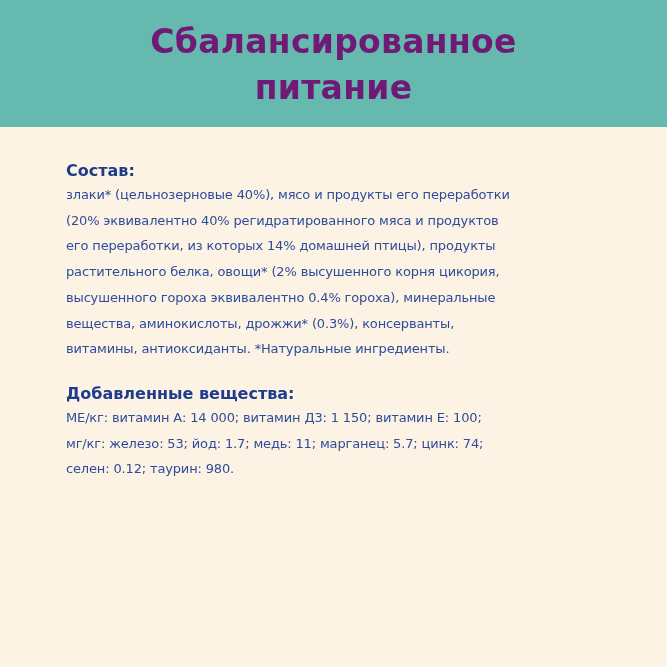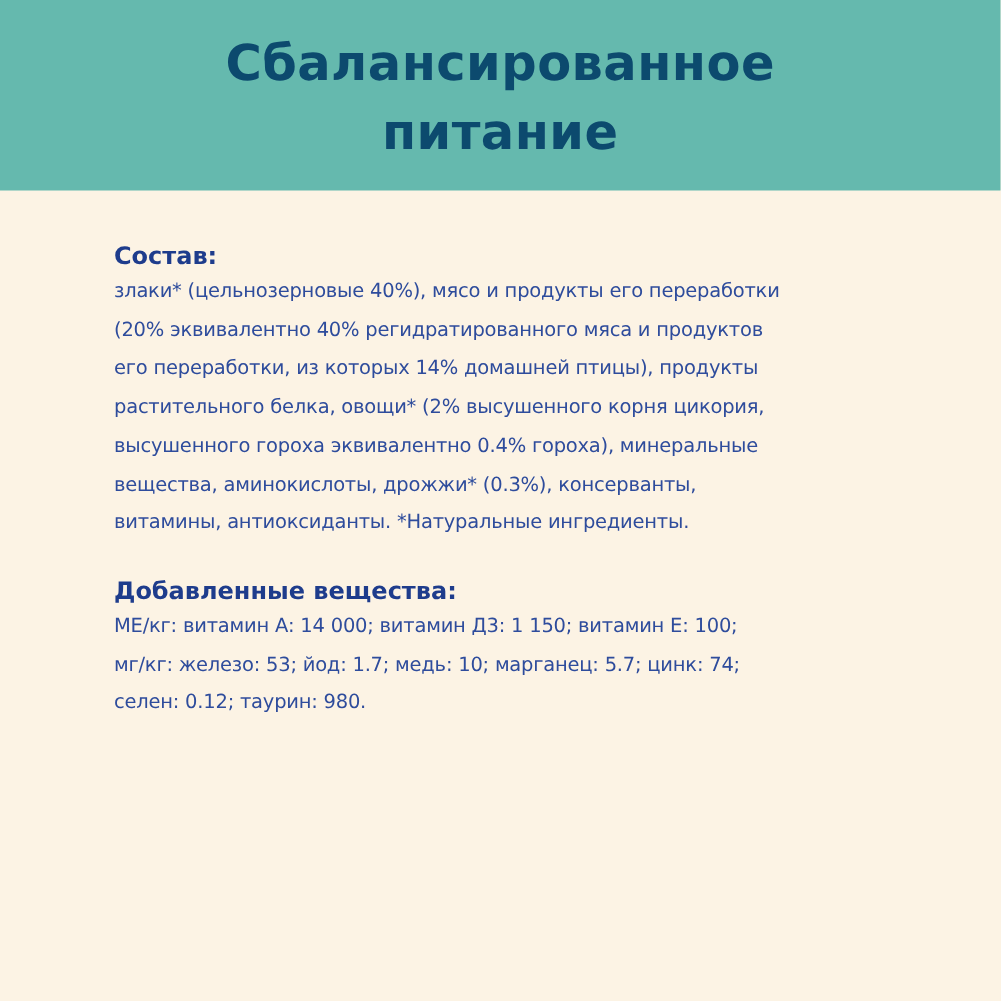--- a/index.html
+++ b/index.html
@@ -18,32 +18,32 @@
       left: 0; top: 0;
       width: 667px;
       height: 127px;
       background: #65B9AE;
       display: flex;
       flex-direction: column;
       align-items: center;
       justify-content: center;
     }
     .header-title {
-      color: #0c4a6e;
+      color: #701a75;
       font-family: "DejaVu Sans", sans-serif;
       font-weight: bold;
       font-size: 33px;
       line-height: 46px;
       text-align: center;
       letter-spacing: 0.3px;
       margin-top: 2px;
     }
     .content {
       position: absolute;
-      left: 76px;
+      left: 66px;
       top: 160px;
       width: 540px;
     }
     .section {
       margin-bottom: 21px;
     }
     .section-heading {
       color: #1E3C8C;
       font-family: "DejaVu Sans", sans-serif;
       font-weight: bold;
@@ -86,19 +86,19 @@
       <span class="line">высушенного гороха эквивалентно 0.4% гороха), минеральные</span>
       <span class="line">вещества, аминокислоты, дрожжи* (0.3%), консерванты,</span>
       <span class="line">витамины, антиоксиданты. *Натуральные ингредиенты.</span>
     </p>
   </div>
 
   <div class="section">
     <h2 class="section-heading">Добавленные вещества:</h2>
     <p class="section-body">
       <span class="line">МЕ/кг: витамин А: 14 000; витамин Д3: 1 150; витамин Е: 100;</span>
-      <span class="line">мг/кг: железо: 53; йод: 1.7; медь: 10; марганец: 5.7; цинк: 74;</span>
+      <span class="line">мг/кг: железо: 53; йод: 1.7; медь: 11; марганец: 5.7; цинк: 74;</span>
       <span class="line">селен: 0.12; таурин: 980.</span>
     </p>
   </div>
 
 
 </div>
 
 </body></html>

